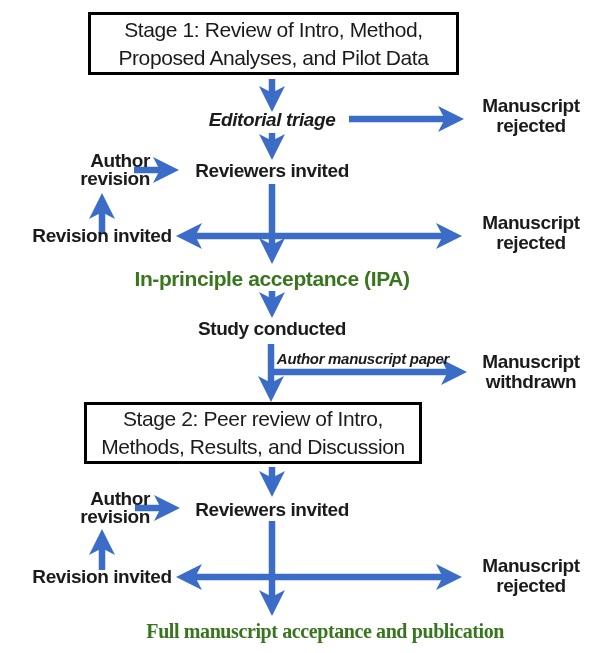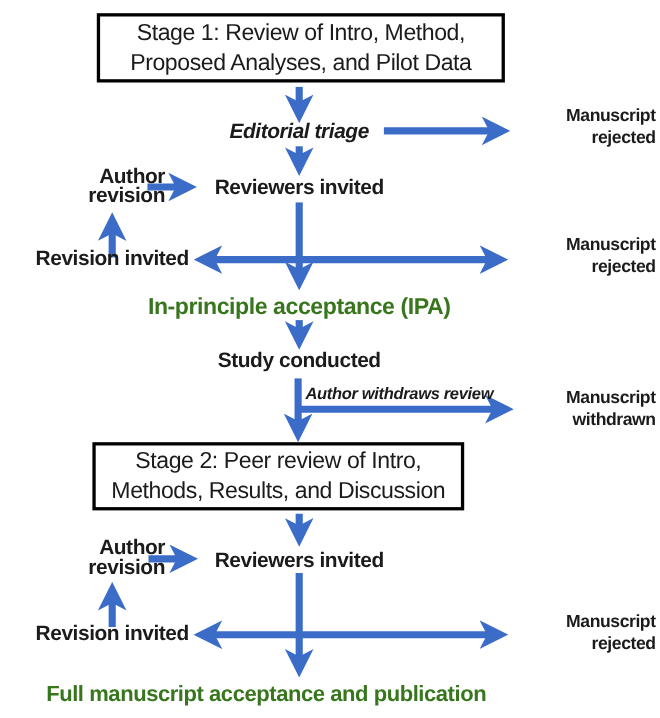--- a/index.html
+++ b/index.html
@@ -17,24 +17,24 @@
     font-family:"Liberation Sans","DejaVu Sans",sans-serif;
     color:var(--ink);
     overflow:hidden;
   }
   .arrow-layer{position:absolute;left:0;top:0;width:600px;height:653px;pointer-events:none;}
   .arrow{stroke:var(--blue);stroke-width:6.5;fill:none;}
   .arrow-head{fill:var(--blue);}
   .label{position:absolute;font-weight:bold;letter-spacing:-0.4px;white-space:nowrap;}
   .node{font-size:19px;line-height:20px;text-align:center;}
   .small-node{font-size:19px;line-height:18px;text-align:right;}
-  .side-label{font-size:16px;line-height:20px;text-align:right;}
+  .side-label{font-size:19px;line-height:20px;text-align:center;}
   .green{color:var(--green);}
   .ipa{font-size:21px;line-height:22px;text-align:center;}
-  .final{font-size:20px;line-height:21px;text-align:left;}
+  .final{font-size:20px;line-height:21px;text-align:right;font-family:Liberation Serif, serif;}
   .stage-box{
     position:absolute;
     border:3px solid #000;
     background:var(--bg);
     box-sizing:border-box;
     display:flex;flex-direction:column;justify-content:center;
     text-align:center;
     font-weight:normal;font-size:21px;line-height:28px;letter-spacing:-0.4px;
     white-space:nowrap;
   }
@@ -100,21 +100,21 @@
 
   <div class="label side-label" style="left:466px;top:213px;width:130px;">
     <div>Manuscript</div>
     <div>rejected</div>
   </div>
 
   <div class="label node" style="left:172px;top:319px;width:200px;">Study conducted</div>
 
   <div class="label ipa green" style="left:112px;top:268px;width:320px;">In-principle acceptance (IPA)</div>
 
-  <div class="note" style="left:263px;top:351px;width:200px;">Author withdraws review</div>
+  <div class="note" style="left:263px;top:351px;width:200px;">Author manuscript paper</div>
 
   <div class="label side-label" style="left:466px;top:352px;width:130px;">
     <div>Manuscript</div>
     <div>withdrawn</div>
   </div>
 
   <div class="stage-box" style="left:84px;top:402px;width:338px;height:62px;">
     <div>Stage 2: Peer review of Intro,</div>
     <div>Methods, Results, and Discussion</div>
   </div>

